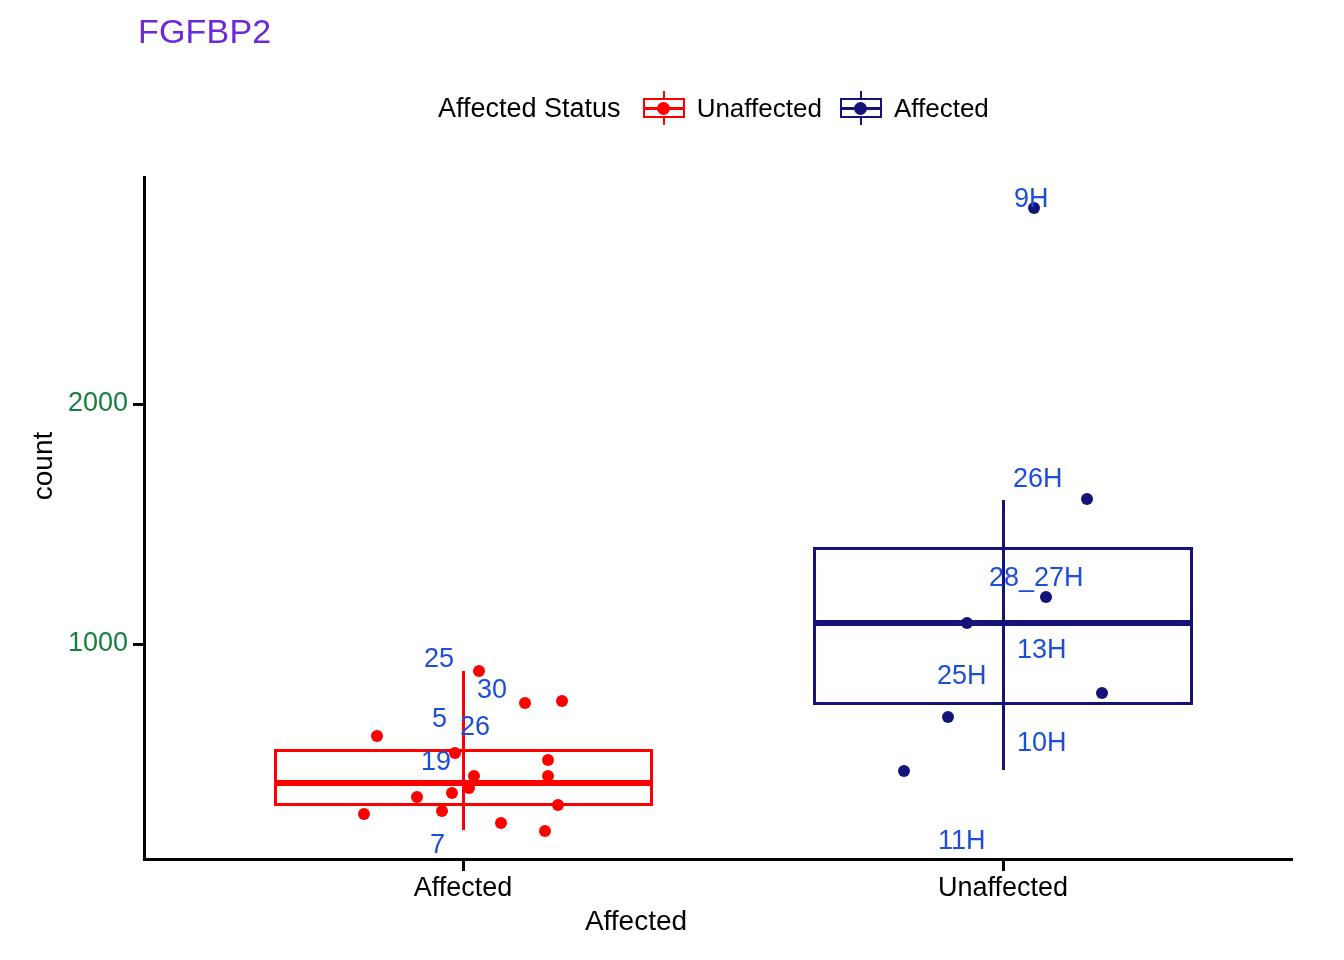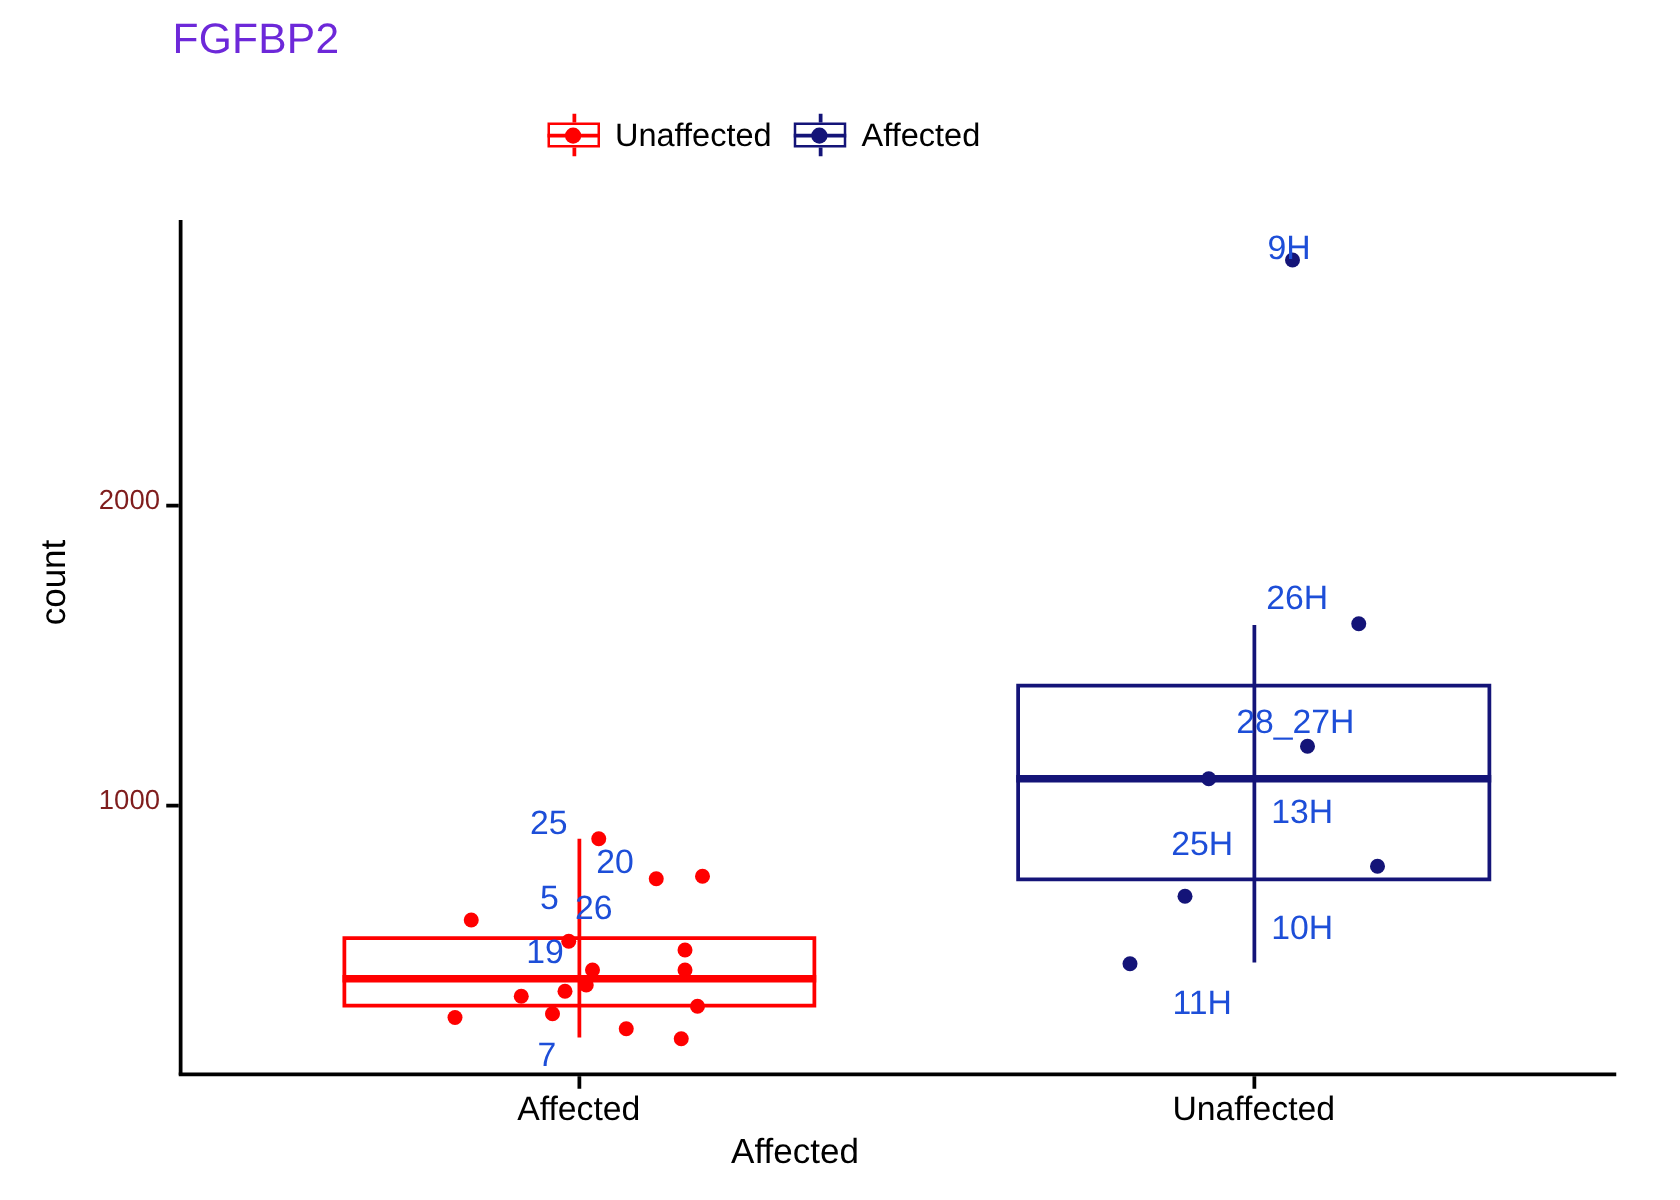--- a/index.html
+++ b/index.html
@@ -41,22 +41,22 @@
 
   
   .axis-line{position:absolute;background:#000;}
   #y-axis{left:143px;top:176px;width:3px;height:684px;}
   #x-axis{left:143px;top:858px;width:1150px;height:3px;}
   .tick{position:absolute;background:#000;}
   .ytick{width:10px;height:2.5px;left:133px;}
   .xtick{width:2.5px;height:10px;top:861px;}
 
   .ytick-label{
-    position:absolute;right:0;font-size:22px;text-align:right;
-    color:#7f1d1d;white-space:nowrap;
+    position:absolute;right:0;font-size:27px;text-align:right;
+    color:#15803d;white-space:nowrap;
   }
   .ytick-wrap{position:absolute;left:0;width:128px;}
 
   .xtick-label{
     position:absolute;top:872px;font-size:27px;color:#000;
     text-align:center;white-space:nowrap;transform:translateX(-50%);
   }
 
   .y-axis-title{
     position:absolute;left:-17px;top:450px;width:120px;
@@ -76,20 +76,21 @@
   .ptlabel{position:absolute;font-size:27px;color:#1d4ed8;white-space:nowrap;}
 </style>
 </head>
 <body>
 
 <div id="plot">
 
   <div class="title">FGFBP2</div>
 
   <div class="legend">
+    <span class="legend-title">Affected Status</span>
 
     <span class="legend-item">
       <span class="legend-key" style="color:#FF0000">
         <span class="kwhisk"></span>
           <span class="kbox"></span>
           <span class="kmed"></span>
           <span class="kdot"></span>
       </span>
       <span class="legend-label">Unaffected</span>
     </span>
@@ -141,21 +142,21 @@
     <div class="pt" style="left:463px;top:782px;width:12px;height:12px;background:#FF0000"></div>
     <div class="pt" style="left:446px;top:787px;width:12px;height:12px;background:#FF0000"></div>
     <div class="pt" style="left:411px;top:791px;width:12px;height:12px;background:#FF0000"></div>
     <div class="pt" style="left:436px;top:805px;width:12px;height:12px;background:#FF0000"></div>
     <div class="pt" style="left:552px;top:799px;width:12px;height:12px;background:#FF0000"></div>
     <div class="pt" style="left:358px;top:808px;width:12px;height:12px;background:#FF0000"></div>
     <div class="pt" style="left:495px;top:817px;width:12px;height:12px;background:#FF0000"></div>
     <div class="pt" style="left:539px;top:825px;width:12px;height:12px;background:#FF0000"></div>
 
     <div class="ptlabel" style="left:424px;top:643px">25</div>
-    <div class="ptlabel" style="left:477px;top:674px">20</div>
+    <div class="ptlabel" style="left:477px;top:674px">30</div>
     <div class="ptlabel" style="left:432px;top:703px">5</div>
     <div class="ptlabel" style="left:460px;top:711px">26</div>
     <div class="ptlabel" style="left:421px;top:746px">19</div>
     <div class="ptlabel" style="left:430px;top:829px">7</div>
   </div>
 
   <div>
     <div class="whisker" style="left:1001.5px;top:500px;width:3px;height:270px;background:#141478"></div>
     <div class="box" style="left:813px;top:547px;width:380px;height:158px;border:3px solid #141478"></div>
     <div class="median" style="left:813px;top:620px;width:380px;height:6px;background:#141478"></div>
@@ -167,16 +168,16 @@
     <div class="pt" style="left:1096px;top:687px;width:12px;height:12px;background:#141478"></div>
     <div class="pt" style="left:942px;top:711px;width:12px;height:12px;background:#141478"></div>
     <div class="pt" style="left:898px;top:765px;width:12px;height:12px;background:#141478"></div>
 
     <div class="ptlabel" style="left:1014px;top:183px">9H</div>
     <div class="ptlabel" style="left:1013px;top:463px">26H</div>
     <div class="ptlabel" style="left:989px;top:562px">28_27H</div>
     <div class="ptlabel" style="left:1017px;top:634px">13H</div>
     <div class="ptlabel" style="left:937px;top:660px">25H</div>
     <div class="ptlabel" style="left:1017px;top:727px">10H</div>
-    <div class="ptlabel" style="left:938px;top:787px">11H</div>
+    <div class="ptlabel" style="left:938px;top:825px">11H</div>
   </div>
 
 </div>
 
 </body></html>

